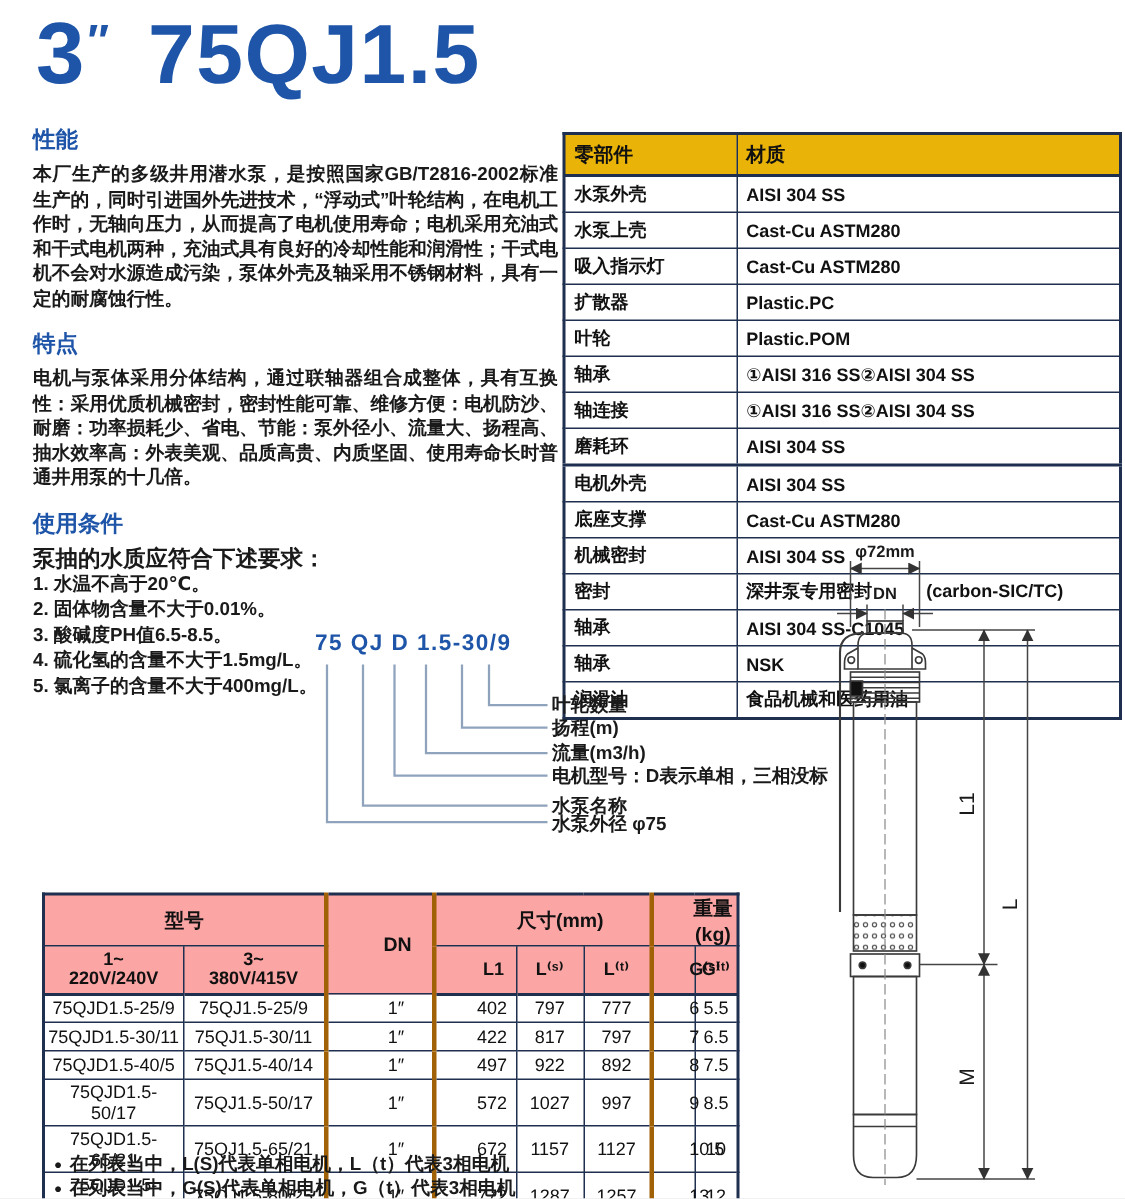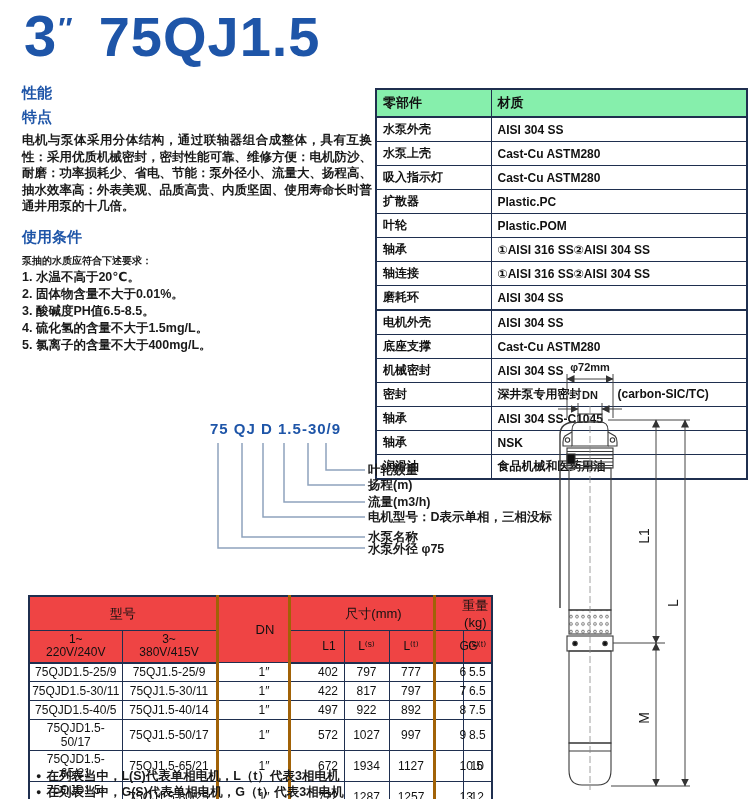--- a/index.html
+++ b/index.html
@@ -11,39 +11,39 @@
   }
   
   #title { position:absolute; left:24px; top:2px; color:#1e55a8; font-weight:bold; white-space:nowrap; }
   #title .size-digit { font-size:58px; letter-spacing:0; }
   #title .prime { font-size:30px; vertical-align:18px; margin-left:2px; }
   #title .model { font-size:56px; margin-left:26px; letter-spacing:1px; }
   
   .left-col { position:absolute; left:22px; top:84px; width:350px; }
   .sec-heading { color:#1e55a8; font-size:15px; font-weight:bold; margin-bottom:5px; }
   .sec-body { font-size:12.5px; line-height:16.5px; color:#1a1a1a; font-weight:bold; text-align:justify; margin-bottom:13px; }
-  .cond-intro { font-size:10px; line-height:17px; font-weight:bold; color:#1a1a1a; }
+  .cond-intro { font-size:15px; line-height:17px; font-weight:bold; color:#1a1a1a; }
   .cond-line { font-size:12.5px; line-height:17px; font-weight:bold; color:#1a1a1a; }
   
   #materials { position:absolute; left:375px; top:88px; width:371px; border-collapse:collapse; table-layout:fixed; }
   #materials th, #materials td { border:1px solid #1f2f4f; font-size:12px; color:#111; text-align:left; }
   #materials { border:2px solid #1f2f4f; }
-  #materials th { background:#86efac; font-size:13px; font-weight:bold; padding:4px 6px; height:24px; }
+  #materials th { background:#eab308; font-size:13px; font-weight:bold; padding:4px 6px; height:24px; }
   #materials td { font-weight:bold; padding:3px 6px; height:17px; }
   #materials thead th { border-bottom:2px solid #1f2f4f; }
   #materials tbody tr:nth-child(9) td { border-top:2px solid #1f2f4f; }
   #materials col.c1 { width:115px; } #materials col.c2 { width:256px; }
   
   #model-code { position:absolute; left:210px; top:420px; color:#1e55a8; font-size:15px; font-weight:bold; letter-spacing:1px; white-space:nowrap; }
   #breakdown-svg { position:absolute; left:205px; top:442px; }
   .bk-label { position:absolute; left:368px; font-size:12.5px; font-weight:bold; color:#1a1a1a; white-space:nowrap; }
   
   #spec { position:absolute; left:28px; top:595px; width:463px; border-collapse:collapse; table-layout:fixed; border:2px solid #1f2f4f; }
   #spec th, #spec td { border:1px solid #1f2f4f; text-align:center; vertical-align:middle; color:#111; }
-  #spec th { background:#ef4444; font-weight:normal; font-size:12px; }
+  #spec th { background:#fca5a5; font-weight:bold; font-size:12px; }
   #spec thead tr:first-child th { height:28px; font-size:13px; }
   #spec thead tr:last-child th { height:32px; border-bottom:2px solid #1f2f4f; }
   #spec td { font-size:12px; font-weight:normal; height:19px; padding:1px 2px; }
   #spec .pre { white-space:pre-line; line-height:13px; }
   #spec .sep-l { border-left:3px solid #a16207;padding-left:24px; }
   #spec col.m1 { width:93px; } #spec col.m2 { width:95px; } #spec col.dn { width:72px; }
   #spec col.l1 { width:55px; } #spec col.ls { width:45px; } #spec col.lt { width:45px; }
   #spec col.gs { width:29px; } #spec col.gt { width:29px; }
   
   .footnotes { position:absolute; left:36px; top:769px; }
@@ -59,20 +59,21 @@
 <body>
 
 <div id="page">
 
   <div id="title">
     <span class="size-digit">3</span><span class="prime">″</span><span class="model">75QJ1.5</span>
   </div>
 
   <div class="left-col">
     <div class="sec-heading">性能</div>
+    <div class="sec-body">本厂生产的多级井用潜水泵，是按照国家GB/T2816-2002标准生产的，同时引进国外先进技术，“浮动式”叶轮结构，在电机工作时，无轴向压力，从而提高了电机使用寿命；电机采用充油式和干式电机两种，充油式具有良好的冷却性能和润滑性；干式电机不会对水源造成污染，泵体外壳及轴采用不锈钢材料，具有一定的耐腐蚀行性。</div>
 
     <div class="sec-heading">特点</div>
     <div class="sec-body">电机与泵体采用分体结构，通过联轴器组合成整体，具有互换性：采用优质机械密封，密封性能可靠、维修方便：电机防沙、耐磨：功率损耗少、省电、节能：泵外径小、流量大、扬程高、抽水效率高：外表美观、品质高贵、内质坚固、使用寿命长时普通井用泵的十几倍。</div>
 
     <div class="sec-heading">使用条件</div>
     <div class="cond-intro">泵抽的水质应符合下述要求：</div>
     <div>
         <div class="cond-line">1. 水温不高于20℃。</div>
         <div class="cond-line">2. 固体物含量不大于0.01%。</div>
         <div class="cond-line">3. 酸碱度PH值6.5-8.5。</div>
@@ -316,21 +317,21 @@
           <td>1027</td>
           <td>997</td>
           <td class="sep-l">9</td>
           <td>8.5</td>
         </tr>
         <tr>
           <td>75QJD1.5-65/21</td>
           <td>75QJ1.5-65/21</td>
           <td class="sep-l">1″</td>
           <td class="sep-l">672</td>
-          <td>1934</td>
+          <td>1157</td>
           <td>1127</td>
           <td class="sep-l">10.5</td>
           <td>10</td>
         </tr>
         <tr>
           <td>75QJD1.5-80/25</td>
           <td>75QJ1.5-80/25</td>
           <td class="sep-l">1″</td>
           <td class="sep-l">772</td>
           <td>1287</td>

